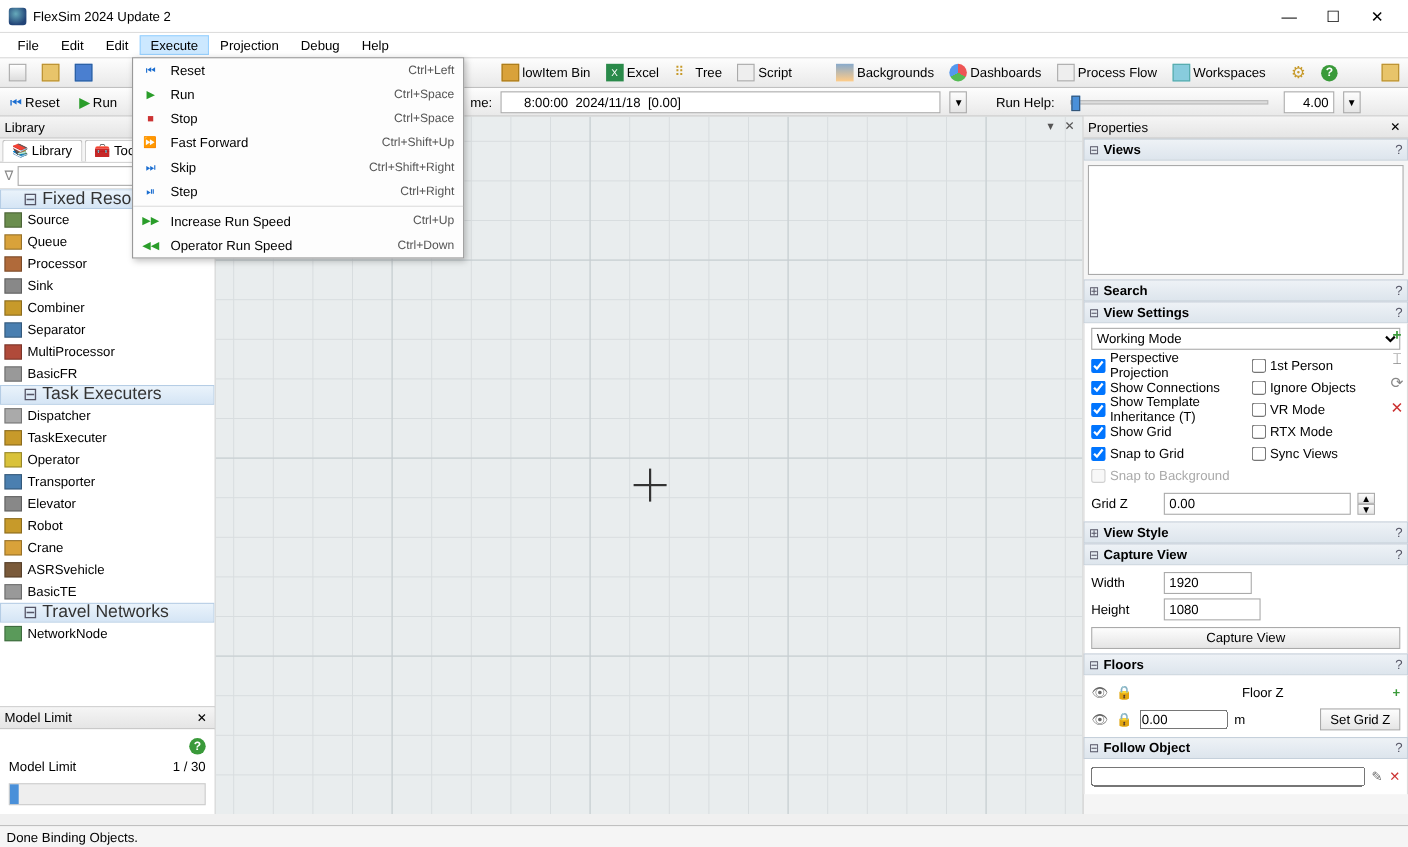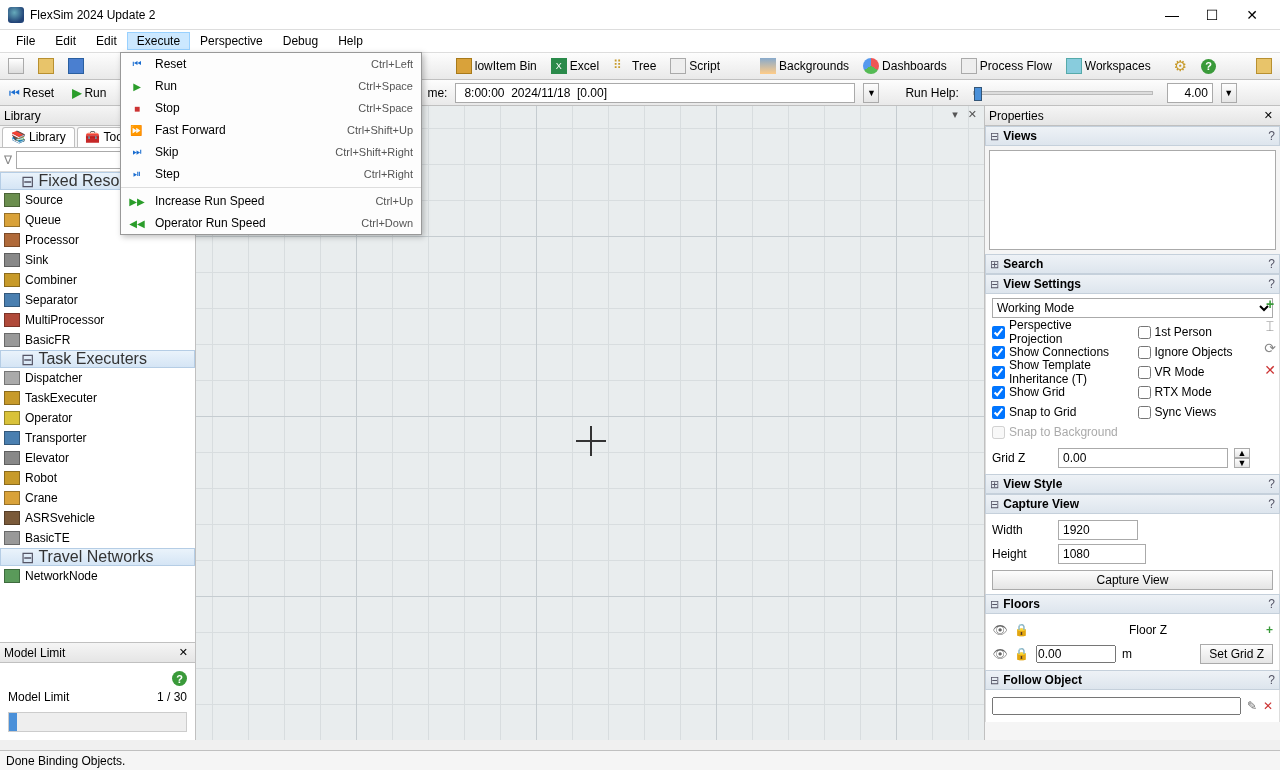--- a/index.html
+++ b/index.html
@@ -8,21 +8,21 @@
 .titlebar .title{flex:1;font-size:12px;}
 .titlebar .winbtn{width:40px;text-align:center;font-size:14px;cursor:pointer;}
 .menubar{height:22px;background:#fff;display:flex;align-items:center;padding:0 6px;gap:0;}
 .menubar .mi{padding:2px 10px;cursor:pointer;}
 .menubar .mi.active{background:#cce8ff;border:1px solid #99d1ff;padding:1px 9px;}
 .toolbar{height:28px;background:linear-gradient(#fdfdfd,#e9e9e9);border-top:1px solid #ddd;border-bottom:1px solid #c0c0c0;display:flex;align-items:center;padding:0 4px;gap:6px;}
 .tbtn{display:flex;align-items:center;gap:3px;padding:2px 4px;cursor:pointer;}
 .ticon{width:16px;height:16px;display:inline-block;}
 .runbar{height:26px;background:linear-gradient(#fdfdfd,#e9e9e9);border-bottom:1px solid #c0c0c0;display:flex;align-items:center;padding:0 4px;gap:8px;}
 .runbar .rbtn{display:flex;align-items:center;gap:3px;padding:1px 4px;cursor:pointer;border:1px solid transparent;}
-.runbar input[type=text]{height:20px;border:1px solid #aaa;padding:0 8px;background:#fff;}
+.runbar input[type=text]{height:20px;border:1px solid #aaa;padding:0 20px;background:#fff;}
 .main{display:flex;height:634px;}
 .leftcol{width:196px;display:flex;flex-direction:column;border-right:1px solid #c0c0c0;}
 .panel-hdr{background:linear-gradient(#f5f5f5,#e5e5e5);border-bottom:1px solid #c0c0c0;height:20px;display:flex;align-items:center;padding:0 4px;font-size:11px;}
 .panel-hdr .x{margin-left:auto;cursor:pointer;font-size:11px;padding:0 3px;}
 .tabrow{height:22px;display:flex;align-items:flex-end;padding:0 2px;gap:2px;background:#f5f5f5;border-bottom:1px solid #c0c0c0;}
 .tab{border:1px solid #c0c0c0;border-bottom:none;background:#fff;padding:2px 8px 3px;font-size:11px;cursor:pointer;border-radius:3px 3px 0 0;display:flex;align-items:center;gap:3px;}
 .filterrow{height:24px;display:flex;align-items:center;padding:2px 4px;gap:4px;background:#fff;border-bottom:1px solid #ddd;}
 .filterrow input{flex:1;height:18px;border:1px solid #aaa;padding:0 3px;}
 .libbody{flex:1;overflow-y:auto;background:#fff;position:relative;}
 .cat{background:linear-gradient(#eaf3fb,#d5e5f5);border:1px solid #b5cde5;height:18px;display:flex;align-items:center;padding:0 20px;font-size:16px;font-weight:normal;color:#333;}
@@ -93,21 +93,21 @@
   <span class="winbtn">—</span>
   <span class="winbtn">☐</span>
   <span class="winbtn">✕</span>
 </div>
 
 <div class="menubar" id="menubar">
     <span class="mi">File</span>
     <span class="mi">Edit</span>
     <span class="mi">Edit</span>
     <span class="mi active">Execute</span>
-    <span class="mi">Perspective</span>
+    <span class="mi">Projection</span>
     <span class="mi">Debug</span>
     <span class="mi">Help</span>
   </div>
 
 <div class="toolbar">
   <span class="tbtn">
       <span class="ticon" style="background:linear-gradient(#fff,#ddd);border:1px solid #aaa;"></span>
     </span>
   <span class="tbtn">
       <span class="ticon" style="background:#e8c46a;border:1px solid #b89030;"></span>

